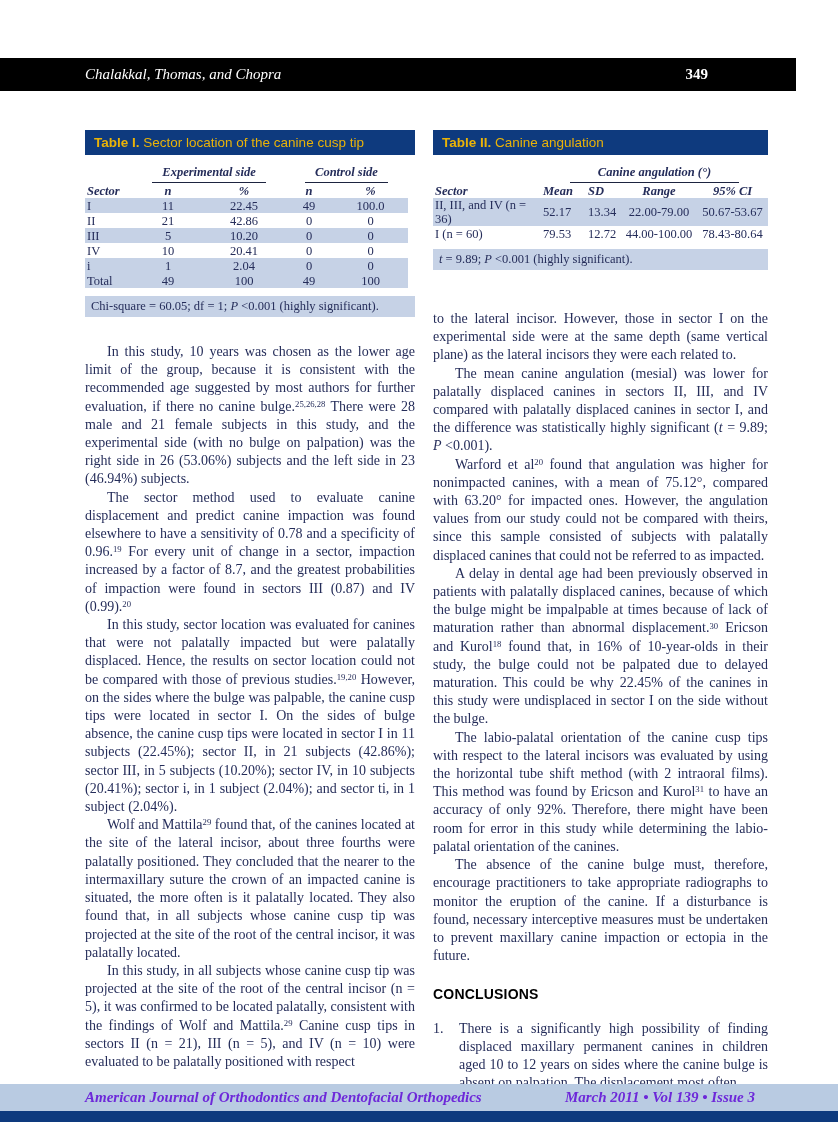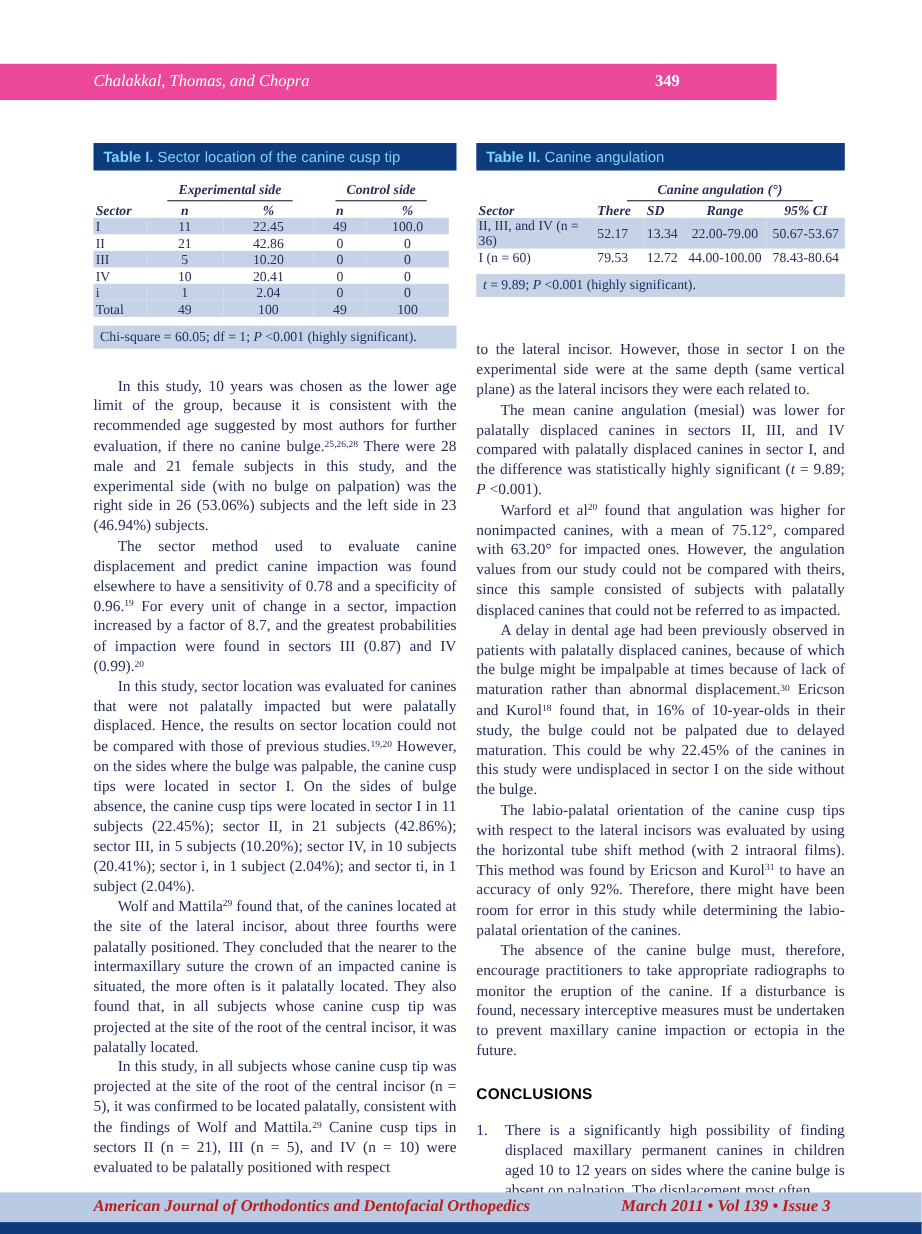--- a/index.html
+++ b/index.html
@@ -4,36 +4,36 @@
 <style>
   html,body{margin:0;padding:0;}
   body{
     width:838px;height:1122px;position:relative;overflow:hidden;
     background:#ffffff;
     font-family:"Liberation Serif", serif;
     color:#252d5a;
   }
   
   .runhead{
-    position:absolute;left:0;top:58px;width:706px;height:33px;
-    background:#ec4899;color:#ffffff;
+    position:absolute;left:0;top:58px;width:796px;height:33px;
+    background:#000000;color:#ffffff;
     display:flex;align-items:center;justify-content:space-between;
     box-sizing:border-box;padding:0 88px 0 85px;
   }
   .runhead .authors{font-style:italic;font-size:15px;}
   .runhead .pnum{font-weight:bold;font-size:15px;}
 
   
   .col{position:absolute;top:130px;}
   .col-left{left:85px;width:330px;}
   .col-right{left:433px;width:335px;}
 
   
   .tblhead{
-    background:#0e3a7e;color:#7dd3fc;
+    background:#0e3a7e;color:#eab308;
     font-family:"Liberation Sans", sans-serif;font-size:13.5px;
     padding:5px 9px;box-sizing:border-box;
   }
   .tblhead b{font-weight:bold;}
   table.dt{border-collapse:collapse;table-layout:fixed;margin-top:6px;font-size:12.5px;}
   table.dt th, table.dt td{padding:0 2px;height:15px;line-height:14px;font-weight:normal;}
   table.dt .grp{font-style:italic;font-weight:bold;text-align:center;padding-top:4px;font-family:Liberation Serif, serif;}
   table.dt .grp span{display:inline-block;border-bottom:1.6px solid #1d2440;padding:0 10px 3px 10px;}
   table.dt .grp2 span{padding:0 28px 3px 28px;}
   table.dt .ch{font-style:italic;font-weight:bold;}
@@ -57,21 +57,21 @@
     color:#000000;font-size:14px;letter-spacing:.2px;
     margin:20px 0 16px 0;
   }
   .li{display:flex;}
   .li .num{flex:0 0 26px;}
   .li .txt{flex:1;text-align:justify;}
 
   
   .footband{
     position:absolute;left:0;top:1084px;width:838px;height:27px;
-    background:#b9cbe2;color:#b91c1c;
+    background:#b9cbe2;color:#6d28d9;
     display:flex;align-items:center;justify-content:space-between;
     box-sizing:border-box;padding:0 83px 0 85px;
     font-style:italic;font-weight:600;font-size:15px;
   }
   .navstrip{position:absolute;left:0;top:1111px;width:838px;height:11px;background:#0e3a7e;}
 </style>
 </head>
 <body>
 
 <div class="runhead">
@@ -172,21 +172,21 @@
           <col style="width:76px">
           <col style="width:71px">
         </colgroup>
       <tbody>
           <tr>
         <th></th>
         <th class="grp grp2" colspan="4"><span>Canine angulation (°)</span></th>
       </tr>
       <tr>
         <th class="ch l">Sector</th>
-        <th class="ch l">There</th>
+        <th class="ch l">Mean</th>
         <th class="ch l">SD</th>
         <th class="ch c">Range</th>
         <th class="ch c">95% CI</th>
       </tr>
       <tr class="stripe">
         <td class="l">II, III, and IV (n = 36)</td>
         <td class="l">52.17</td>
         <td class="l">13.34</td>
         <td class="c">22.00-79.00</td>
         <td class="c">50.67-53.67</td>

